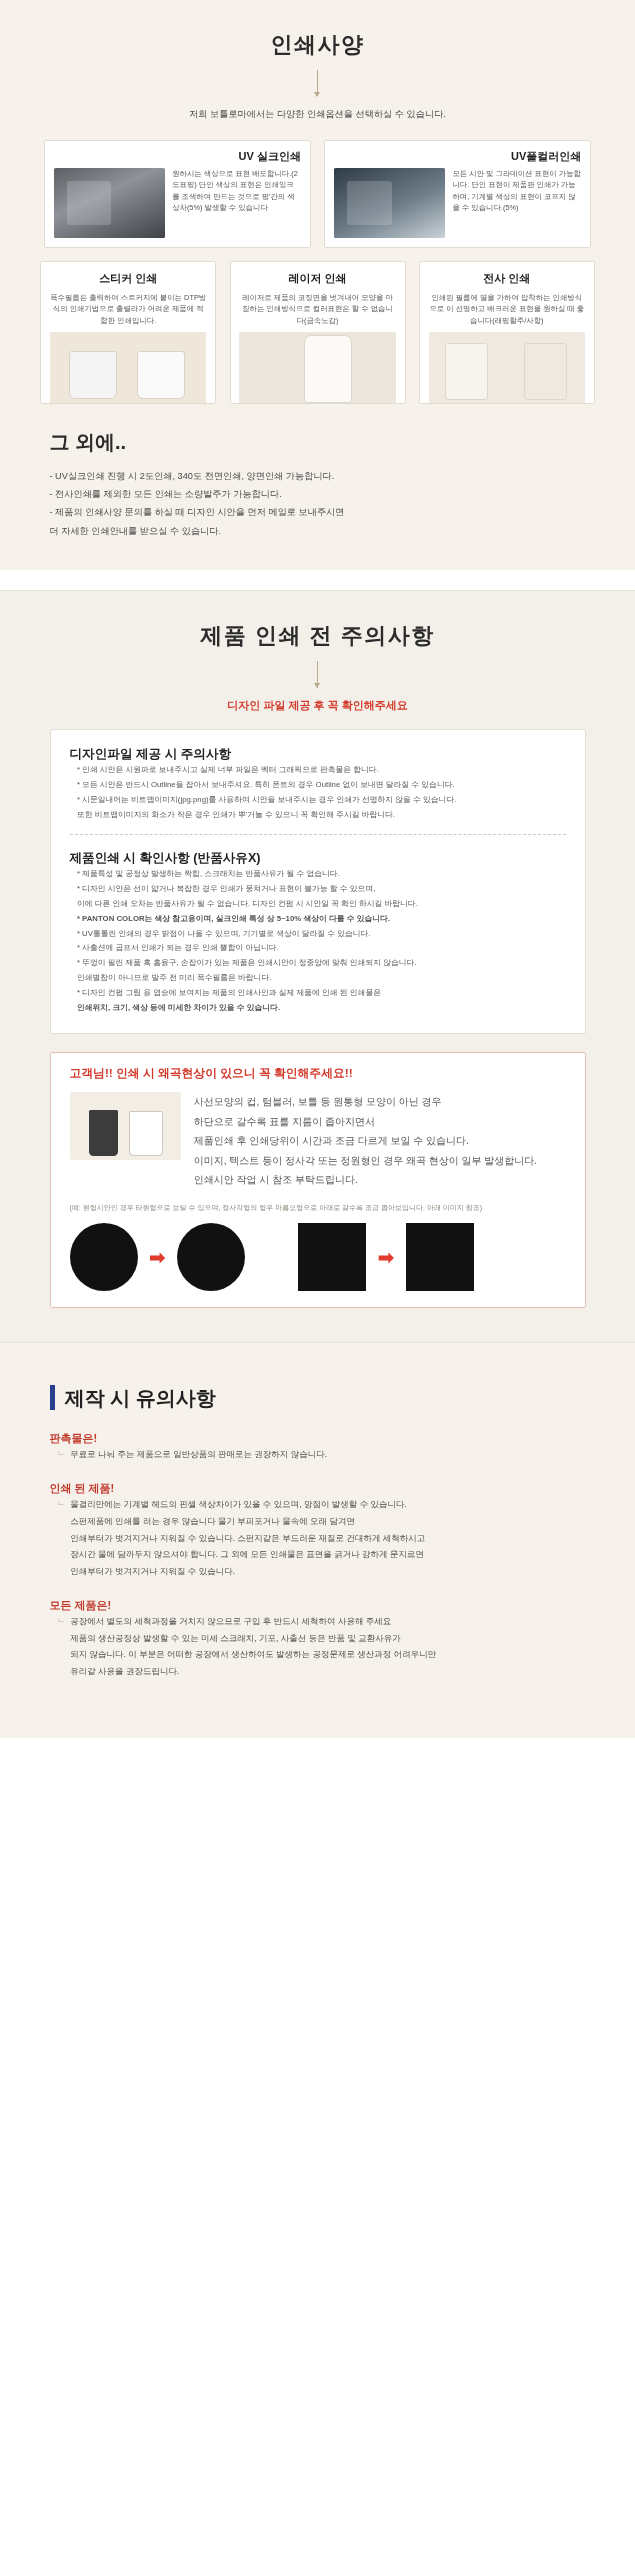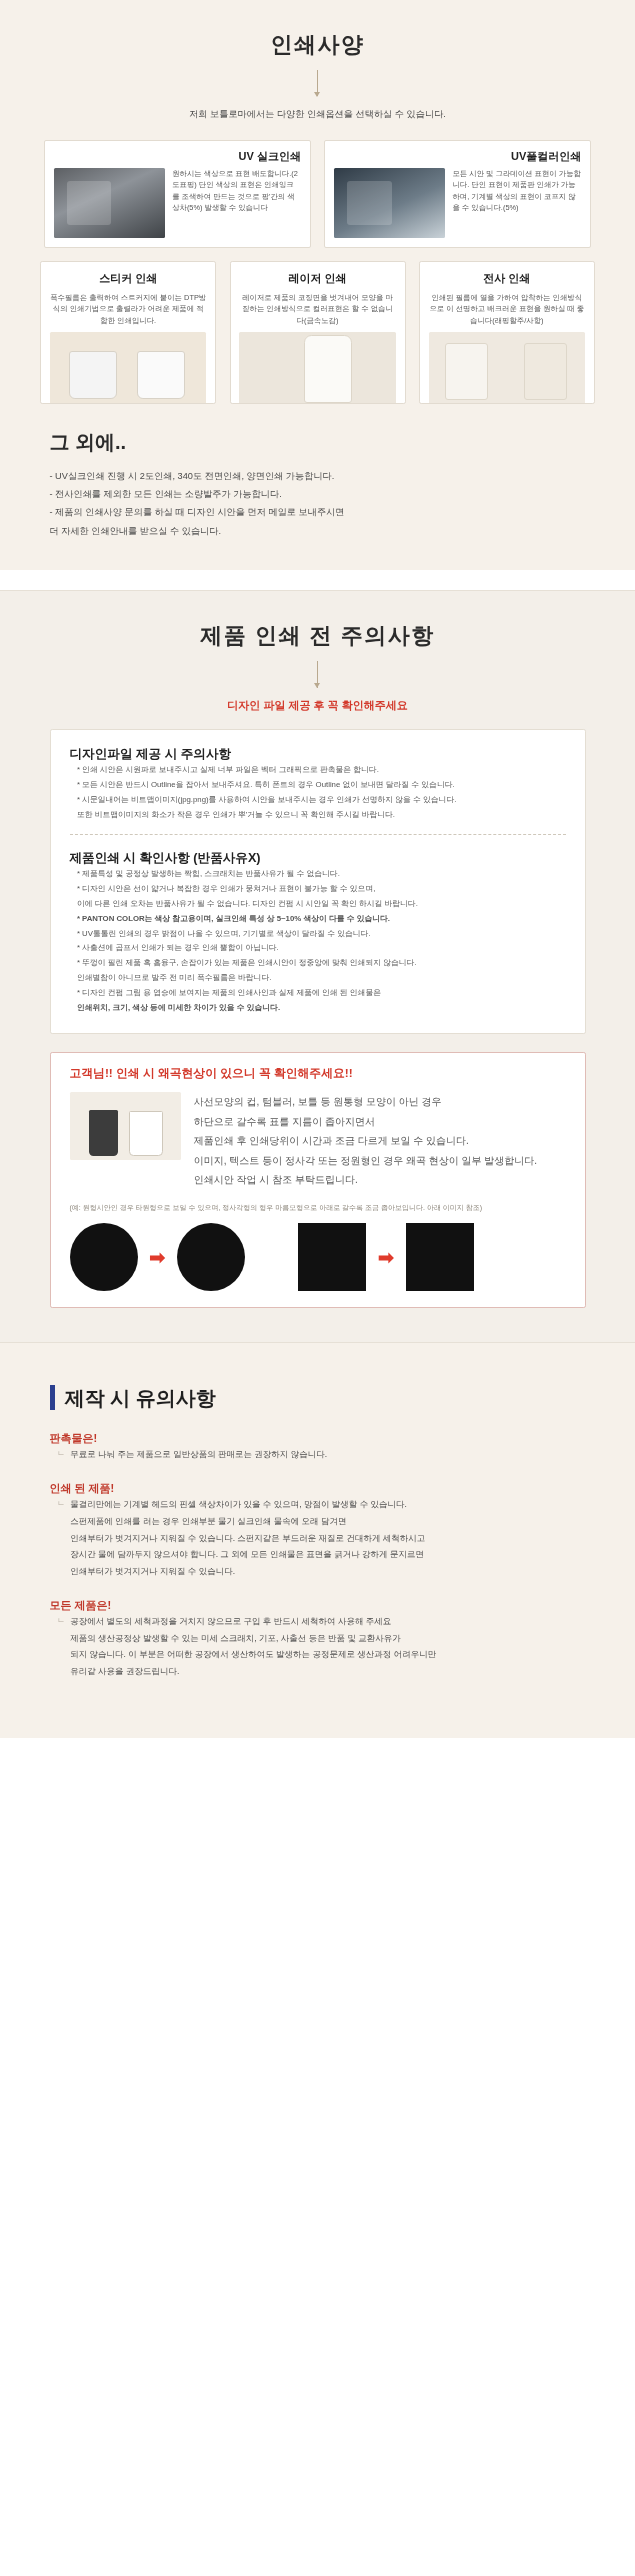--- a/index.html
+++ b/index.html
@@ -265,21 +265,21 @@
     </div>
 
     <div class="rules">
       <div class="rule">
         <h5>판촉물은!</h5>
         <div class="line">무료로 나눠 주는 제품으로 일반상품의 판매로는 권장하지 않습니다.</div>
       </div>
       <div class="rule">
         <h5>인쇄 된 제품!</h5>
         <div class="line">물결리만에는 기계별 헤드의 핀셀 색상차이가 있을 수 있으며, 망점이 발생할 수 있습니다.</div>
-        <div class="line nb">스펀제품에 인쇄를 러는 경우 인쇄부분 물기 실크인쇄 물속에 오래 담겨면</div>
+        <div class="line nb">스펀제품에 인쇄를 러는 경우 않습니다 물기 부피포거나 물속에 오래 담겨면</div>
         <div class="line nb">인쇄부터가 벗겨지거나 지워질 수 있습니다. 스펀지같은 부드러운 재질로 건대하게 세척하시고</div>
         <div class="line nb">장시간 물에 담까두지 않으셔야 합니다. 그 외에 모든 인쇄물은 표면을 긁거나 강하게 문지르면</div>
         <div class="line nb">인쇄부터가 벗겨지거나 지워질 수 있습니다.</div>
       </div>
       <div class="rule">
         <h5>모든 제품은!</h5>
         <div class="line">공장에서 별도의 세척과정을 거치지 않으므로 구입 후 반드시 세척하여 사용해 주세요</div>
         <div class="line nb">제품의 생산공정상 발생할 수 있는 미세 스크래치, 기포, 사출선 등은 반품 및 교환사유가</div>
         <div class="line nb">되지 않습니다. 이 부분은 어떠한 공장에서 생산하여도 발생하는 공정문제로 생산과정 어려우니만</div>
         <div class="line nb">유리같 사용을 권장드립니다.</div>

